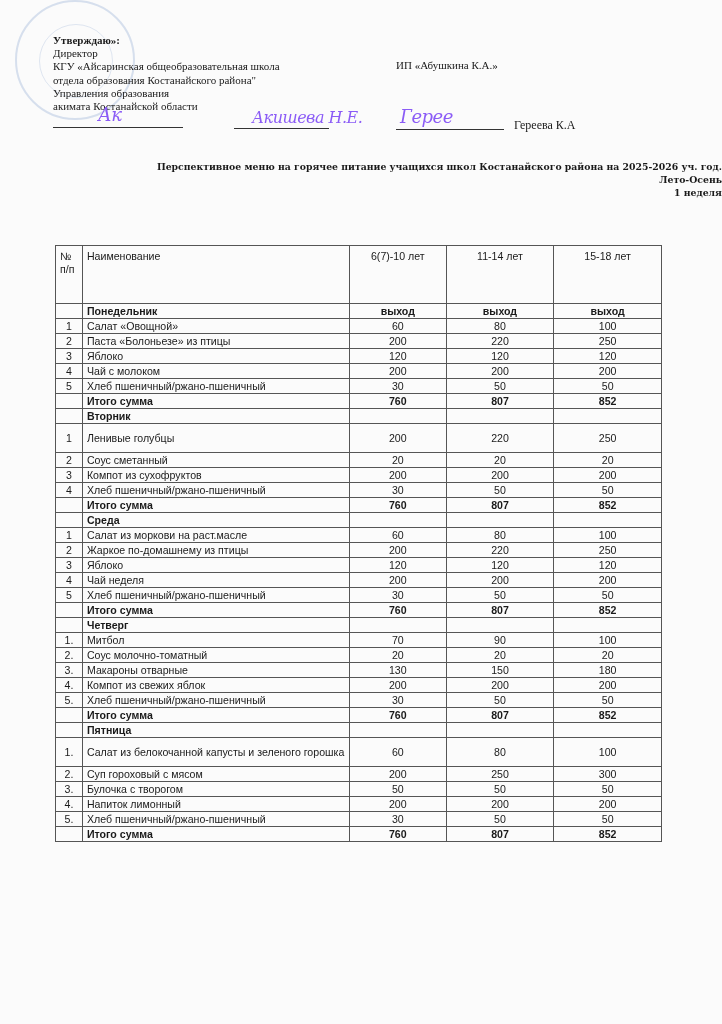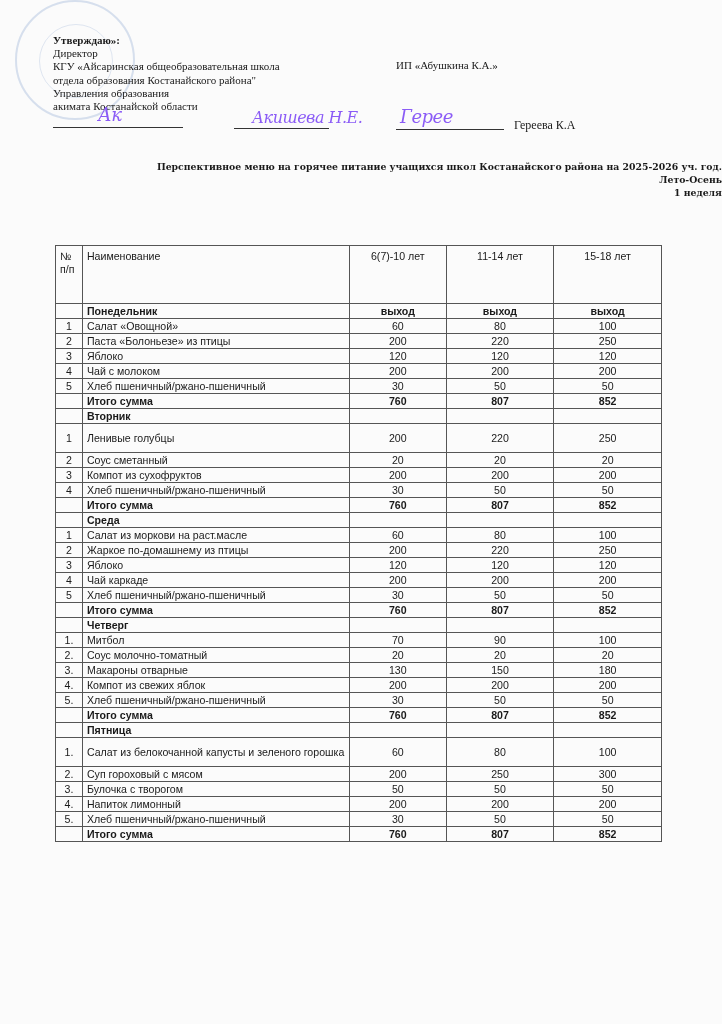--- a/index.html
+++ b/index.html
@@ -215,21 +215,21 @@
       </tr>
       <tr>
         <td class="c-num">3</td>
         <td class="c-name">Яблоко</td>
         <td class="c-v">120</td>
         <td class="c-v">120</td>
         <td class="c-v">120</td>
       </tr>
       <tr>
         <td class="c-num">4</td>
-        <td class="c-name">Чай каркаде</td>
+        <td class="c-name">Чай неделя</td>
         <td class="c-v">200</td>
         <td class="c-v">200</td>
         <td class="c-v">200</td>
       </tr>
       <tr>
         <td class="c-num">5</td>
         <td class="c-name">Хлеб  пшеничный/ржано-пшеничный</td>
         <td class="c-v">30</td>
         <td class="c-v">50</td>
         <td class="c-v">50</td>

